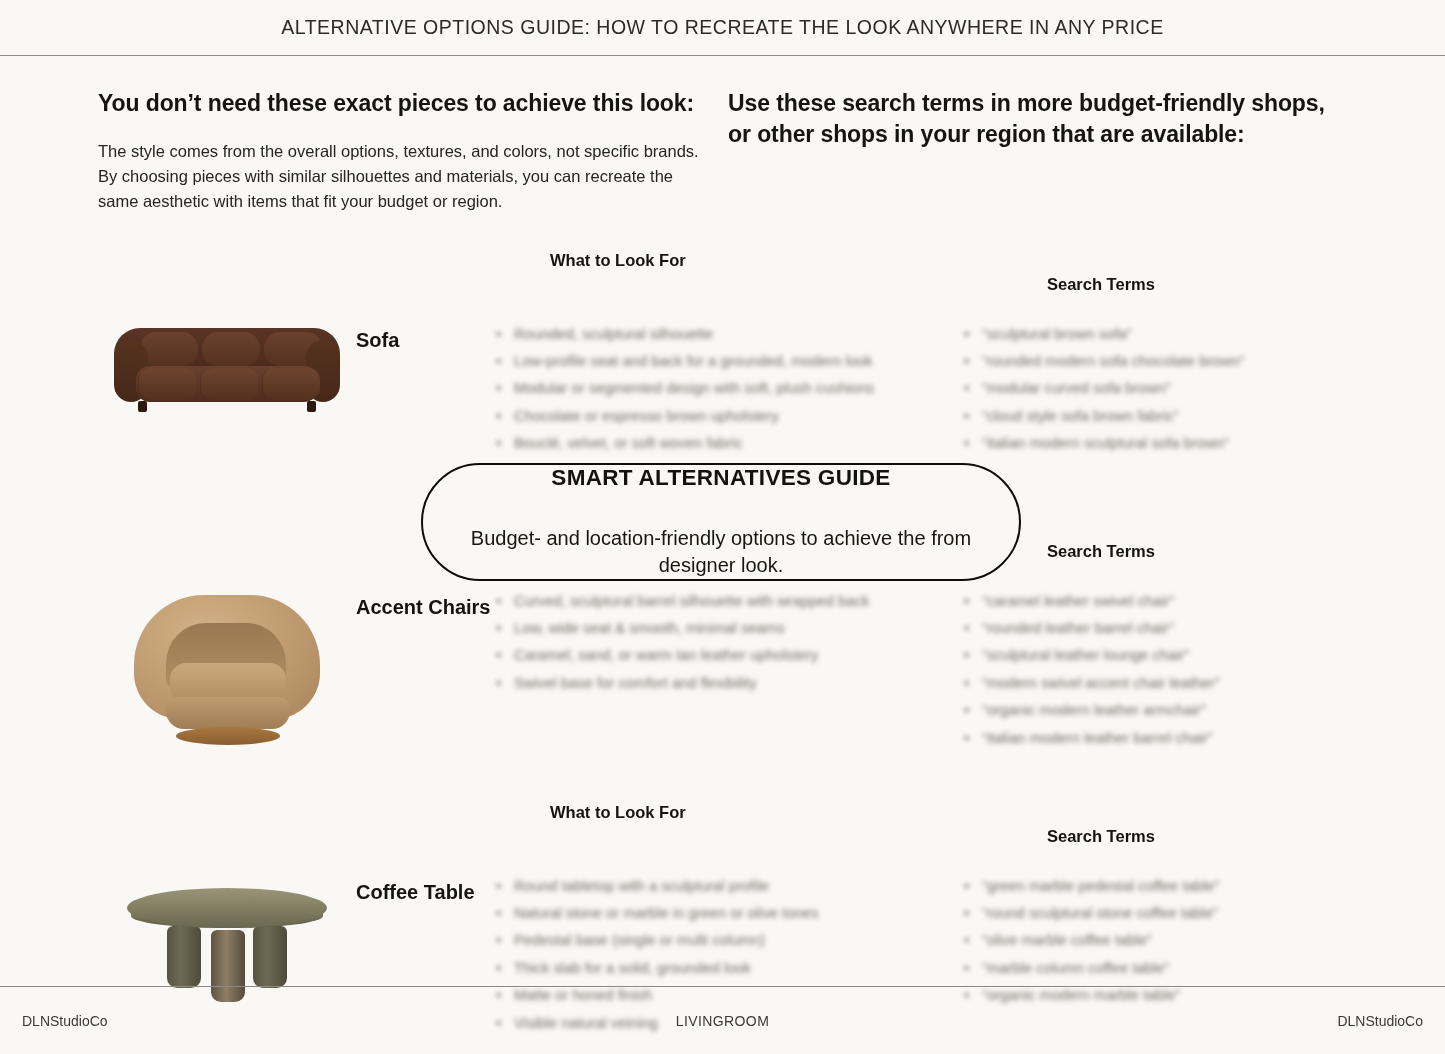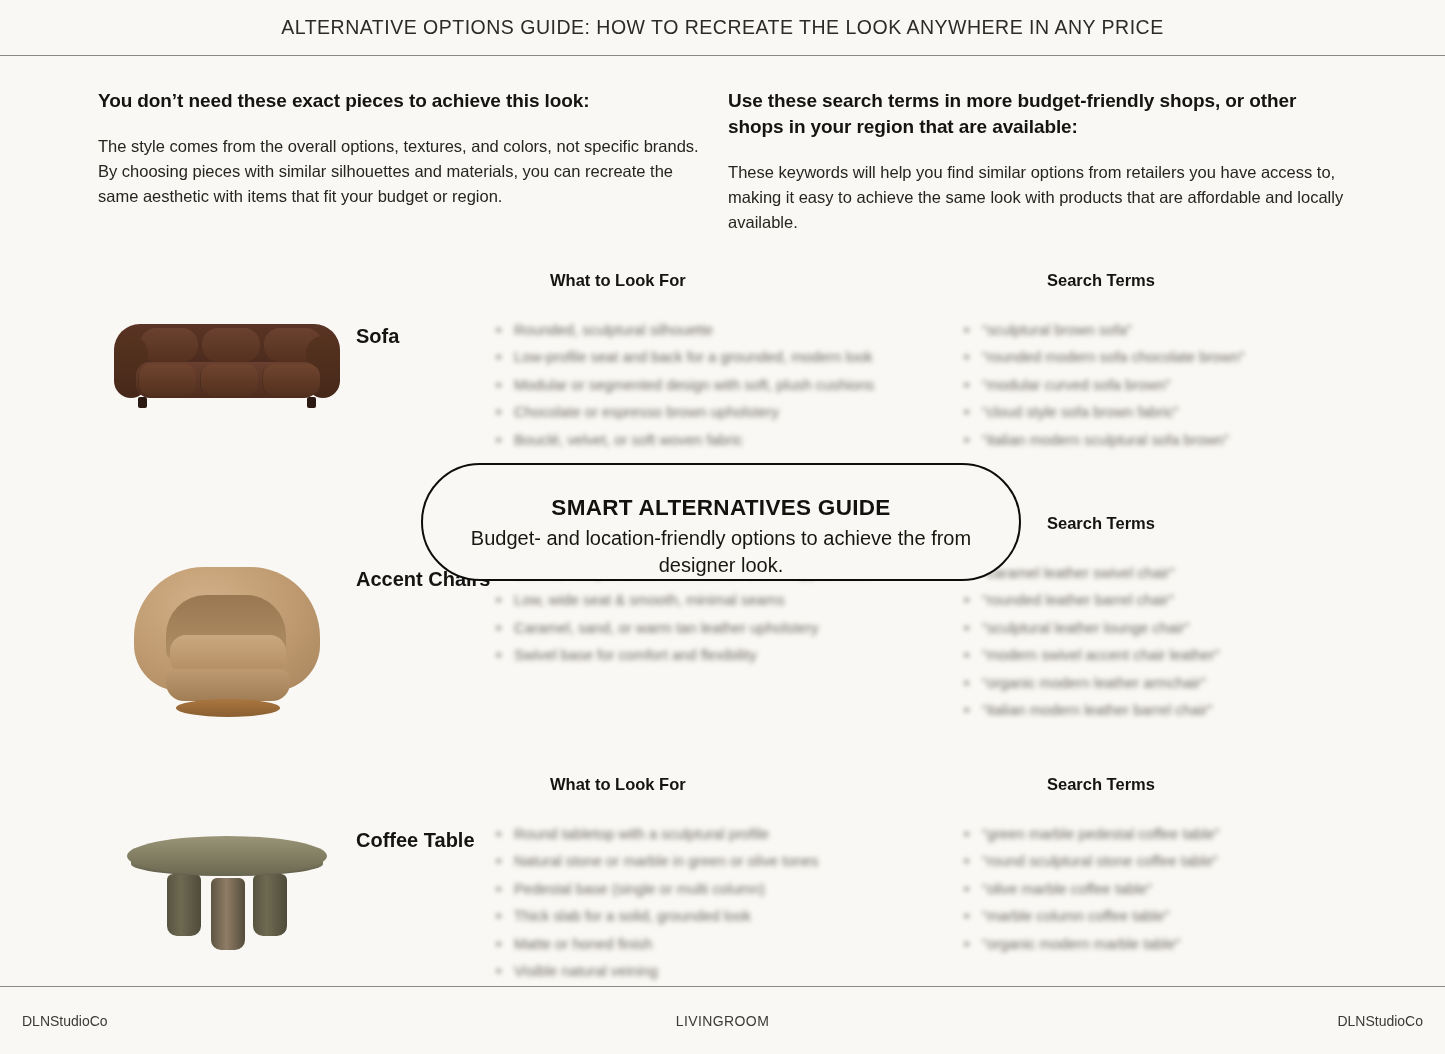--- a/index.html
+++ b/index.html
@@ -38,21 +38,21 @@
 
   
   .intro {
     display: flex;
     padding: 32px 98px 0 98px;
     gap: 26px;
   }
   .intro-col { width: 610px; }
   .intro-col.right { width: 625px; }
   .intro-heading {
-    font-size: 19px;
+    font-size: 23px;
     font-weight: 700;
     line-height: 1.36;
     color: #141413;
     letter-spacing: -0.1px;
   }
   .intro-body {
     margin-top: 20px;
     font-size: 16.5px;
     line-height: 1.52;
     color: #26251f;
@@ -128,21 +128,21 @@
 
   
   .heads {
     display: flex;
     padding: 0 98px;
     gap: 29px;
   }
   .heads .sp-img  { width: 258px; flex: 0 0 258px; }
   .heads .sp-lbl  { width: 136px; flex: 0 0 136px; }
   .heads .sp-look { width: 468px; flex: 0 0 468px; }
-  .heads .sp-trm  { flex: 1 1 auto; }
+  .heads .sp-trm  { flex: 1 1 auto; margin-top: 24px; }
 
   
   .art { position: relative; }
 
   
   .sofa { width: 226px; height: 92px; position: relative; }
   .sofa .back {
     position: absolute; left: 0; top: 6px; width: 226px; height: 44px;
     background: linear-gradient(180deg,#5a3424 0%, #4a2a1d 100%);
     border-radius: 26px 26px 16px 16px;
@@ -241,21 +241,21 @@
     left: 421px;
     top: 463px;
     width: 600px;
     height: 118px;
     background: #faf8f4;
     border: 2.6px solid #0d0d0c;
     border-radius: 60px;
     display: flex;
     flex-direction: column;
     align-items: center;
-    justify-content: flex-end;
+    justify-content: space-between;
     z-index: 20;
   }
   .callout-title {
     font-size: 22.5px;
     font-weight: 700;
     letter-spacing: 0.3px;
     color: #121210;
     margin-bottom: 4px;
   }
   .callout-sub {
@@ -292,21 +292,20 @@
     <div class="page-header-title">ALTERNATIVE OPTIONS GUIDE: HOW TO RECREATE THE LOOK ANYWHERE IN ANY PRICE</div>
   </div>
 
   <div class="intro">
     <div class="intro-col">
       <div class="intro-heading">You don’t need these exact pieces to achieve this look:</div>
       <div class="intro-body">The style comes from the overall options, textures, and colors, not specific brands. By choosing pieces with similar silhouettes and materials, you can recreate the same aesthetic with items that fit your budget or region.</div>
     </div>
     <div class="intro-col right">
       <div class="intro-heading">Use these search terms in more budget-friendly shops, or other shops in your region that are available:</div>
-      <div class="intro-body">These keywords will help you find similar options from retailers you have access to, making it easy to achieve the same look with products that are affordable and locally available.</div>
     </div>
   </div>
 
   <div class="heads" style="margin-top:36px;">
     <div class="sp-img"></div>
     <div class="sp-lbl"></div>
     <div class="sp-look">
       <div class="col-head">What to Look For</div>
     </div>
     <div class="sp-trm">

